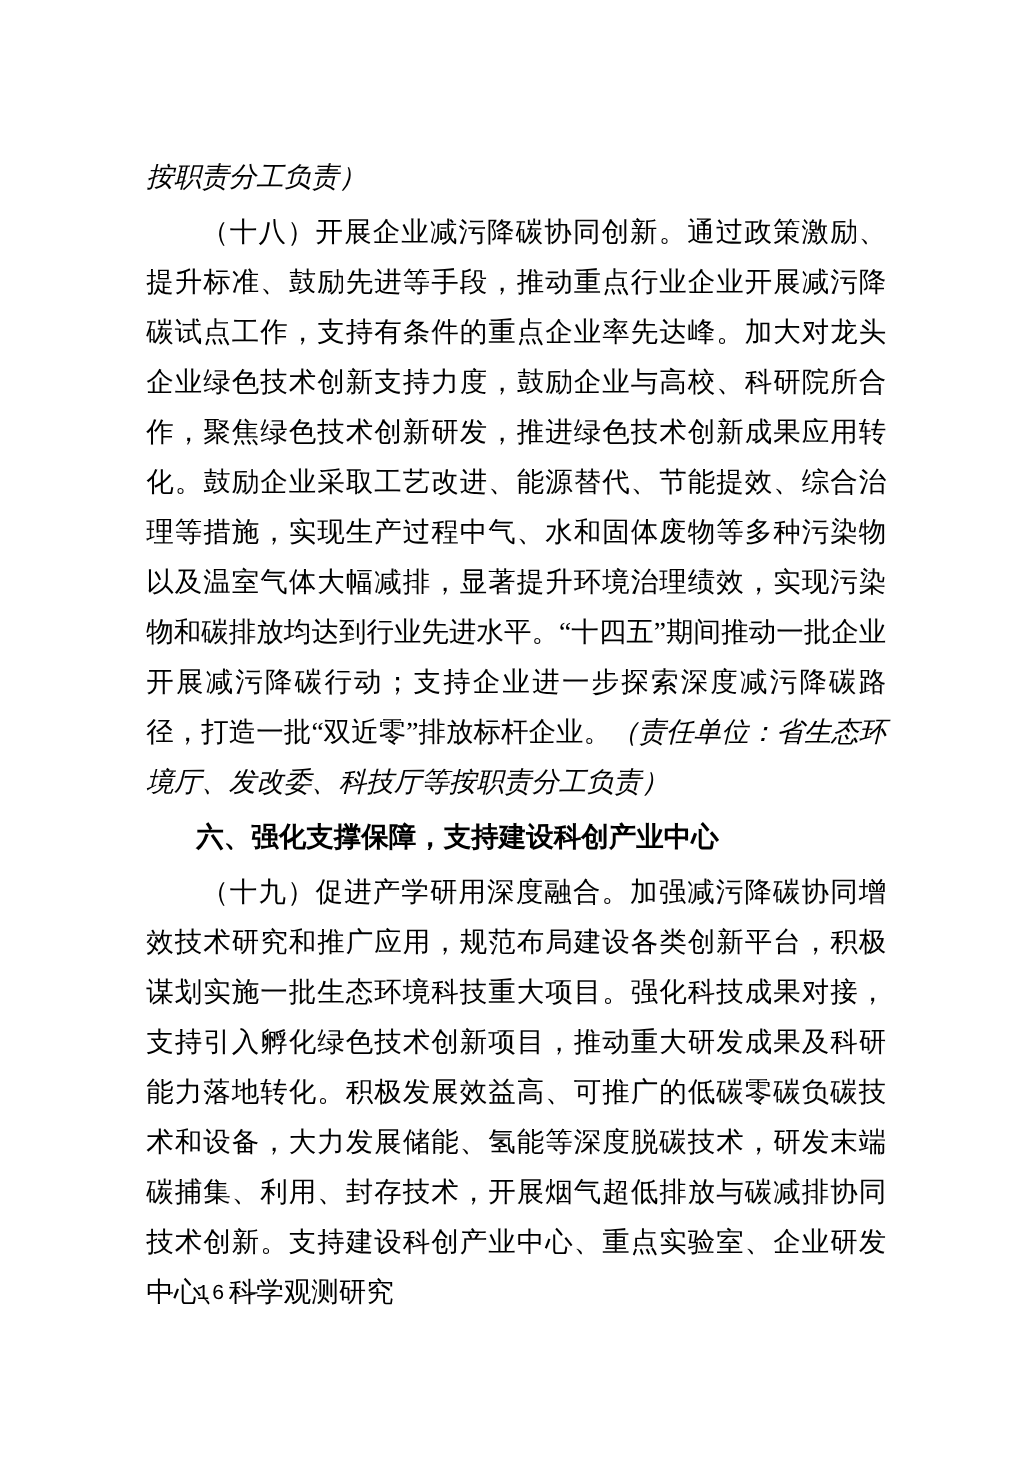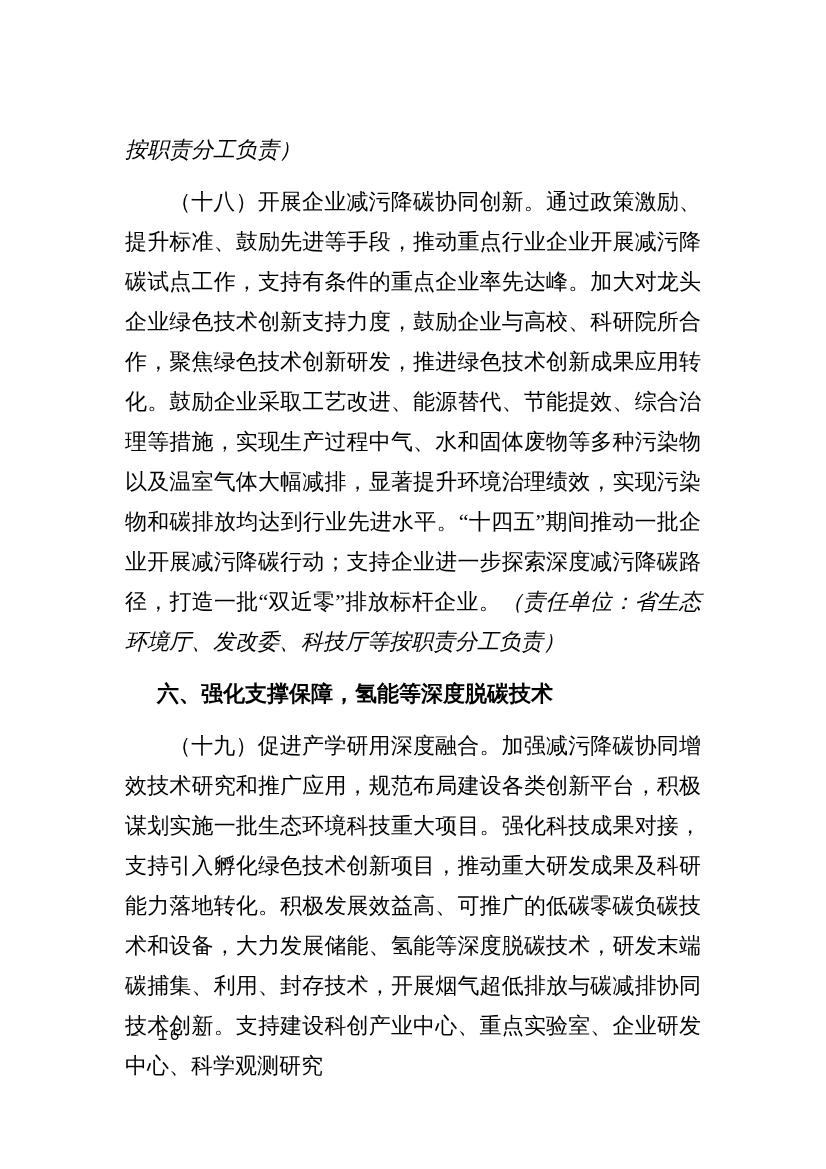--- a/index.html
+++ b/index.html
@@ -19,21 +19,21 @@
   .text-block {
     position: absolute;
     left: 113px;
     top: 118px;
     width: 600px;
     font-size: 22px;
     line-height: 40px;
     text-align: justify;
   }
   .text-block p {
-    margin: 12px;
+    margin: 4px;
   }
   .continuation {
     text-indent: 0;
     font-style: italic;
   }
   .para {
     text-indent: 2em;
   }
   .lead {
     font-weight: normal;
@@ -65,21 +65,21 @@
 <body>
 
 <div class="page">
 
   <div class="text-block">
 
     <p class="continuation"><span>按职责分工负责）</span></p>
 
     <p class="para"><span class="lead">（十八）开展企业减污降碳协同创新。</span><span>通过政策激励、提升标准、鼓励先进等手段，推动重点行业企业开展减污降碳试点工作，支持有条件的重点企业率先达峰。加大对龙头企业绿色技术创新支持力度，鼓励企业与高校、科研院所合作，聚焦绿色技术创新研发，推进绿色技术创新成果应用转化。鼓励企业采取工艺改进、能源替代、节能提效、综合治理等措施，实现生产过程中气、水和固体废物等多种污染物以及温室气体大幅减排，显著提升环境治理绩效，实现污染物和碳排放均达到行业先进水平。“十四五”期间推动一批企业开展减污降碳行动；支持企业进一步探索深度减污降碳路径，打造一批“双近零”排放标杆企业。</span><span class="responsibility">（责任单位：省生态环境厅、发改委、科技厅等按职责分工负责）</span></p>
 
-    <h2 class="section-heading">六、强化支撑保障，氢能等深度脱碳技术</h2>
+    <h2 class="section-heading">六、强化支撑保障，支持建设科创产业中心</h2>
 
     <p class="para"><span class="lead">（十九）促进产学研用深度融合。</span><span>加强减污降碳协同增效技术研究和推广应用，规范布局建设各类创新平台，积极谋划实施一批生态环境科技重大项目。强化科技成果对接，支持引入孵化绿色技术创新项目，推动重大研发成果及科研能力落地转化。积极发展效益高、可推广的低碳零碳负碳技术和设备，大力发展储能、氢能等深度脱碳技术，研发末端碳捕集、利用、封存技术，开展烟气超低排放与碳减排协同技术创新。支持建设科创产业中心、重点实验室、企业研发中心、科学观测研究</span></p>
 
   </div>
 
   <div class="page-number">－ 16 －</div>
 
 </div>
 
 </body></html>

